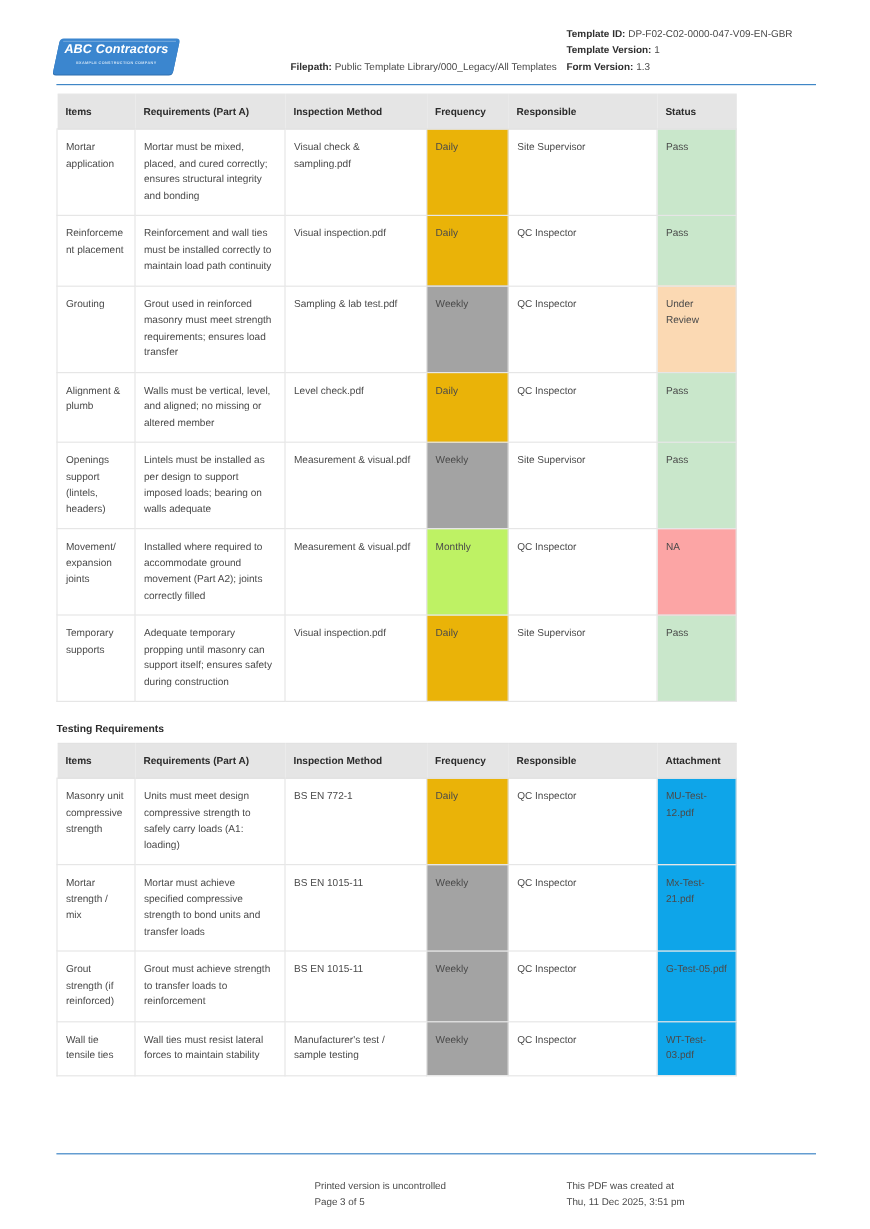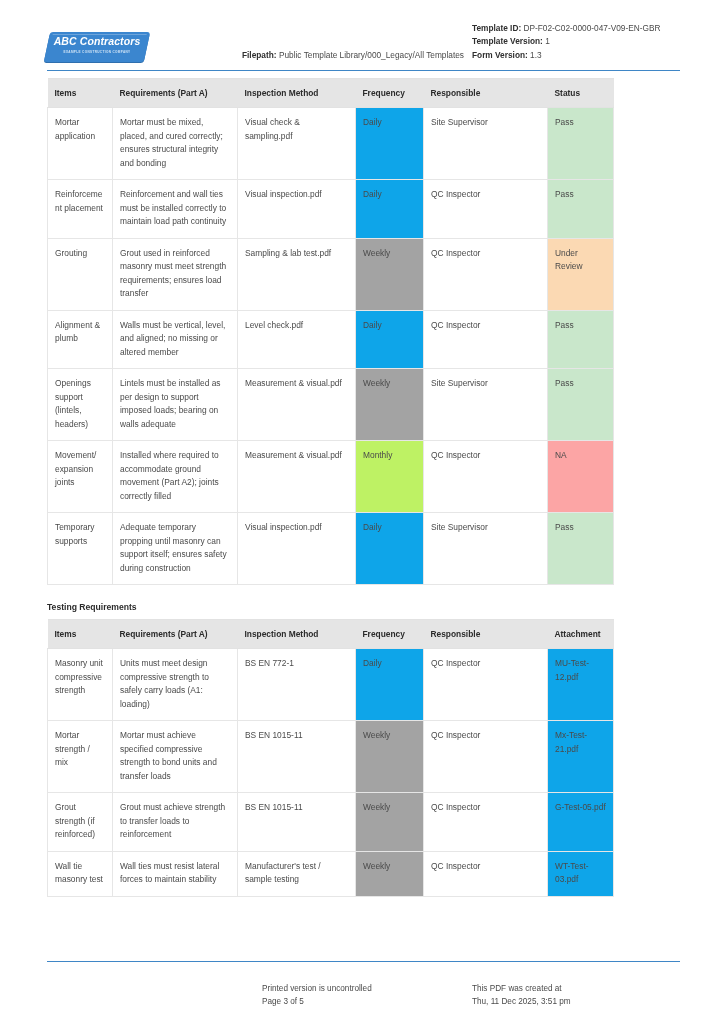--- a/index.html
+++ b/index.html
@@ -153,21 +153,21 @@
 
   
   .c-items   { width: 65px; }
   .c-req     { width: 125px; }
   .c-method  { width: 118px; }
   .c-freq    { width: 68px; }
   .c-resp    { width: 124px; }
   .c-status  { width: 66px; }
 
   
-  .fill-daily    { background: #0ea5e9; }
+  .fill-daily    { background: #eab308; }
   .fill-weekly   { background: #a3a3a3; }
   .fill-monthly  { background: #bef264; }
   .fill-pass     { background: #c9e7cb; }
   .fill-review   { background: #fbd9b3; }
   .fill-na       { background: #fca5a5; }
   .fill-none     { background: #0ea5e9; }
 
   .section-title {
     font-size: 8.6px;
     font-weight: bold;
@@ -350,21 +350,21 @@
           </tr>
           <tr>
             <td>Grout strength (if reinforced)</td>
             <td>Grout must achieve strength to transfer loads to reinforcement</td>
             <td>BS EN 1015-11</td>
             <td class="fill-weekly">Weekly</td>
             <td>QC Inspector</td>
             <td class="fill-none">G-Test-05.pdf</td>
           </tr>
           <tr>
-            <td>Wall tie masonry test</td>
+            <td>Wall tie tensile ties</td>
             <td>Wall ties must resist lateral forces to maintain stability</td>
             <td>Manufacturer's test / sample testing</td>
             <td class="fill-weekly">Weekly</td>
             <td>QC Inspector</td>
             <td class="fill-none">WT-Test-03.pdf</td>
           </tr>
         </tbody>
     </table>
 
   </div>

